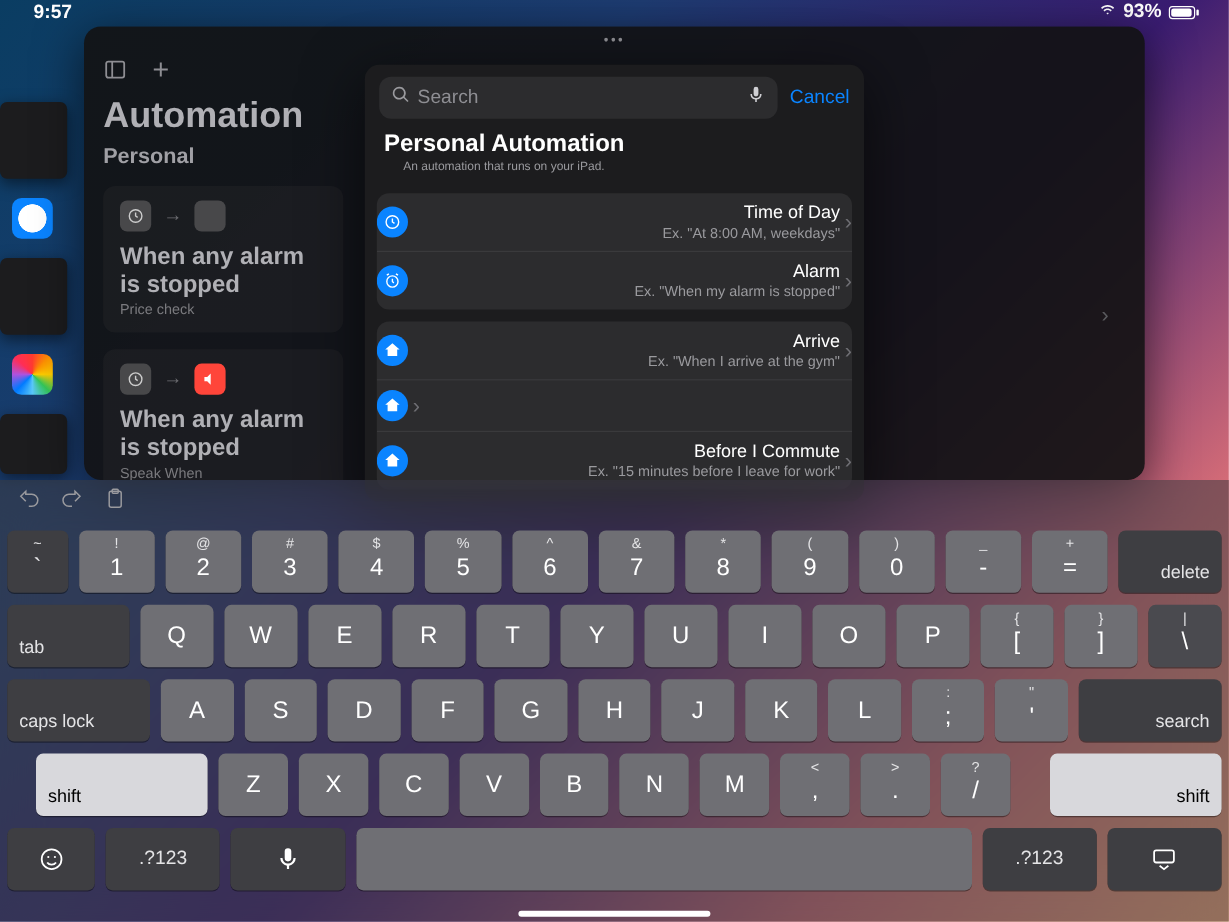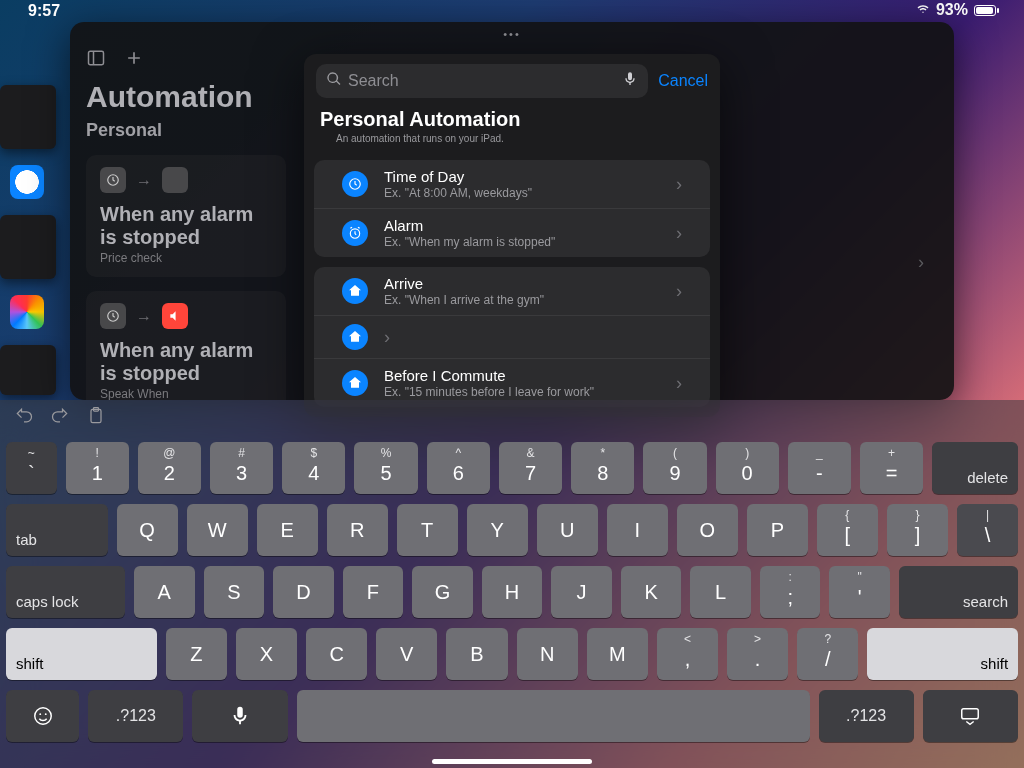--- a/index.html
+++ b/index.html
@@ -76,21 +76,21 @@
   .modal .search-row { display:flex; align-items:center; padding:10px 12px; gap:10px;}
   .modal .search-field { flex:1; display:flex; align-items:center; gap:6px; background:#2c2c2e; border-radius:10px; padding:7px 10px; }
   .modal .search-field svg { width:16px;height:16px;fill:#9a9a9e;}
   .modal .search-field input { flex:1; background:transparent; border:none; outline:none; color:#fff; font-size:16px;}
   .modal .search-field input::placeholder{color:#8e8e93;}
   .modal .mic svg{width:16px;height:16px;fill:#cfcfd3;}
   .modal .cancel { color:#0a84ff; font-size:16px; }
   .modal .section-title { padding: 0 16px 2px; font-size:20px; font-weight:700;}
   .modal .section-sub { padding: 0 32px 10px; font-size:10px; color:#9a9a9e;}
   .modal .group { margin: 6px 10px 10px; background:#2c2c2e; border-radius:10px; overflow:hidden;}
-  .modal .row { display:flex; align-items:center; padding:8px 28px; position:relative; gap:16px;}
+  .modal .row { display:flex; align-items:center; padding:8px 0; position:relative; gap:4px;text-align:right;}
   .modal .row + .row { border-top:0.5px solid #3a3a3c;}
   .modal .row .badge { width:26px;height:26px;border-radius:13px;display:flex;align-items:center;justify-content:center;flex-shrink:0;}
   .badge.blue{background:#0a84ff;}
   .modal .row .texts { flex:1; }
   .modal .row .texts .t{font-size:15px;color:#fff;}
   .modal .row .texts .s{font-size:12px;color:#9a9a9e; margin-top:1px;}
   .modal .row .chev{color:#6e6e73;font-size:18px;}
   .loc-icon svg{width:16px;height:16px;fill:#fff;}
 
   
@@ -107,21 +107,21 @@
   .kb .key {
     flex:1; background:#6f6f74; color:#fff; border-radius:6px;
     display:flex; flex-direction:column; align-items:center; justify-content:center;
     font-size:20px; height:52px; box-shadow: 0 1px 0 rgba(0,0,0,.4);
     position:relative;
   }
   .kb .key .secondary { font-size:12px; color:#e4e4e6; position:absolute; top:4px;}
   .kb .key .primary { margin-top:10px;}
   .kb .key.dark { background:#4a4a4f; }
   .kb .key.darker { background:#3e3e42; color:#e4e4e6;}
-  .kb .key.light { background:#d8d8dc; color:#000; }
+  .kb .key.light { background:#d8d8dc; color:#000;margin-left:24px; }
   .kb .key.fn { font-size:15px; align-items:flex-start; justify-content:flex-end; padding:0 0 8px 10px;}
   .kb .key.fn-right { align-items:flex-end; padding:0 10px 8px 0;}
   .kb .row.bottom { height:52px; }
   .kb .key.glyph svg { width:22px; height:22px; fill:#fff;}
   .kb .home-indicator { align-self:center; width:160px; height:5px; background:#fff; border-radius:3px; margin:6px 0 4px;}
 </style>
 </head>
 <body>
 
 <div class="statusbar">

